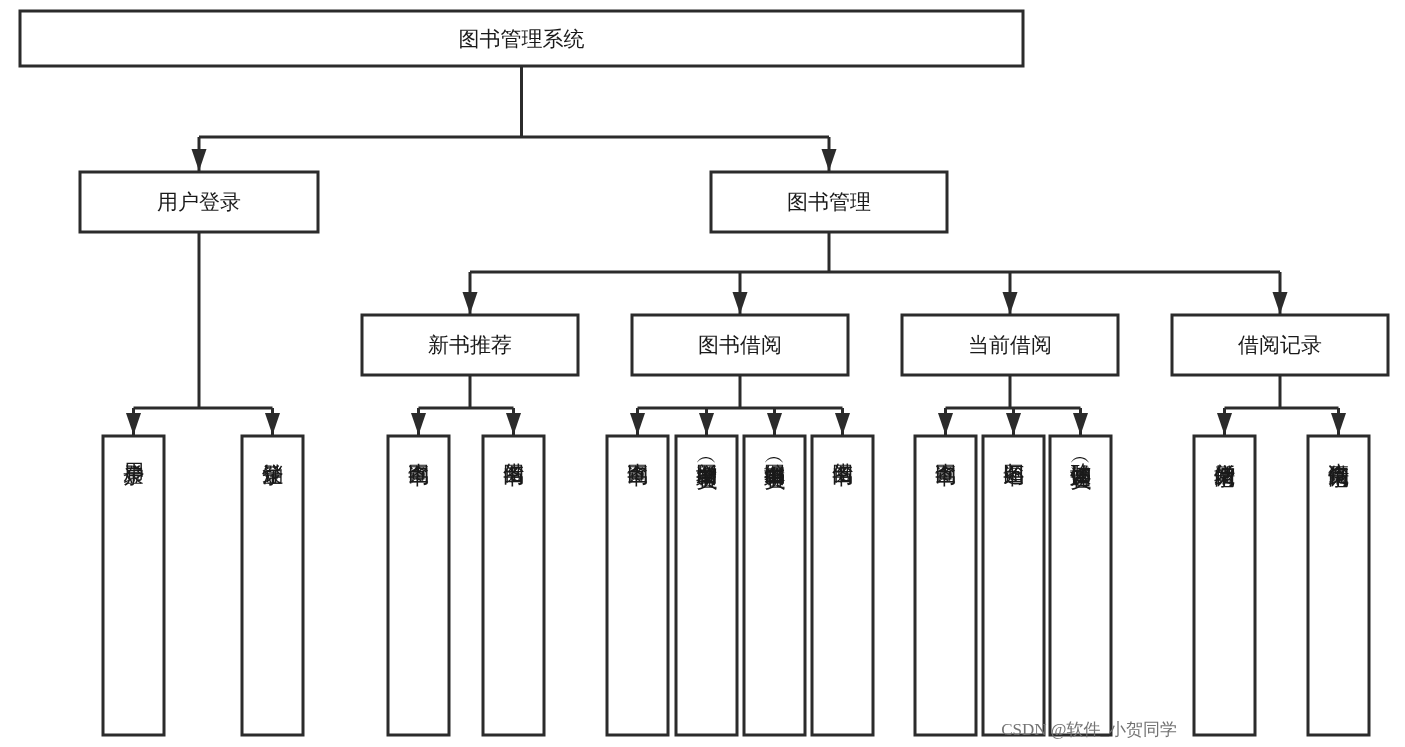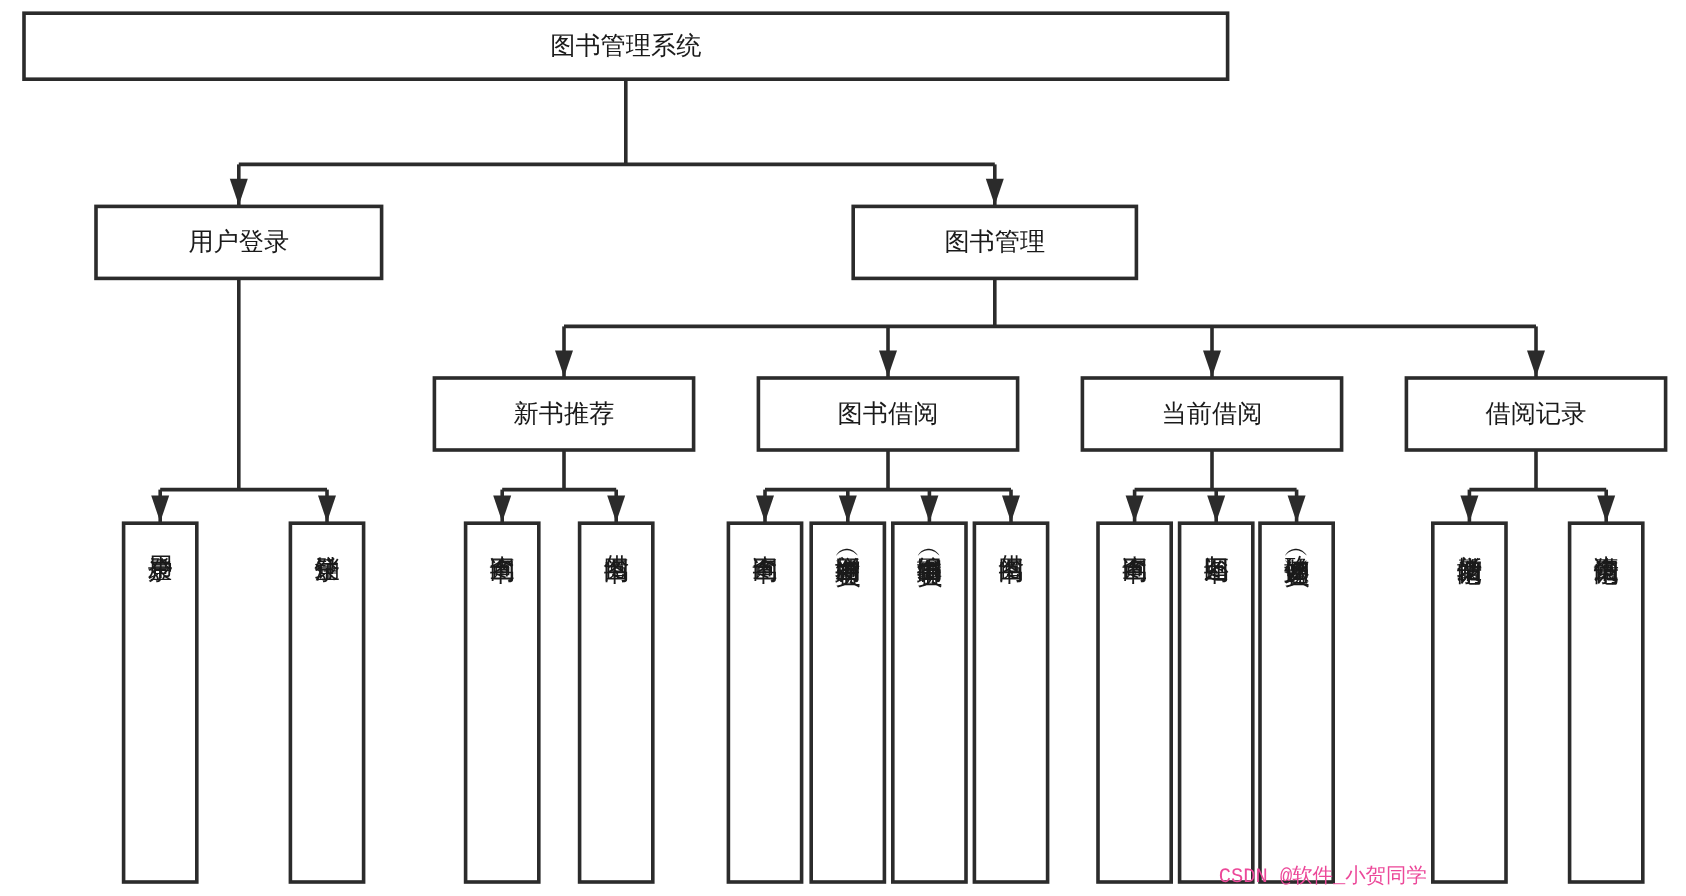--- a/index.html
+++ b/index.html
@@ -60,25 +60,25 @@
     color: #1a1a1a;
     letter-spacing: 1px;
     display: flex;
     align-items: center;
     justify-content: flex-start;
     white-space: nowrap;
     user-select: none;
   }
   .watermark {
     position: absolute;
-    right: 0;
+    right: 12px;
     bottom: 6px;
-    font-family: Liberation Mono, monospace;
+    font-family: Liberation Serif, serif;
     font-size: 17px;
-    color: #ec4899;
+    color: #737373;
     white-space: nowrap;
     user-select: none;
   }
 </style>
 </head>
 <body>
 
 <div id="diagram-root">
 
   <svg id="flow" viewBox="0 0 1405 747">

